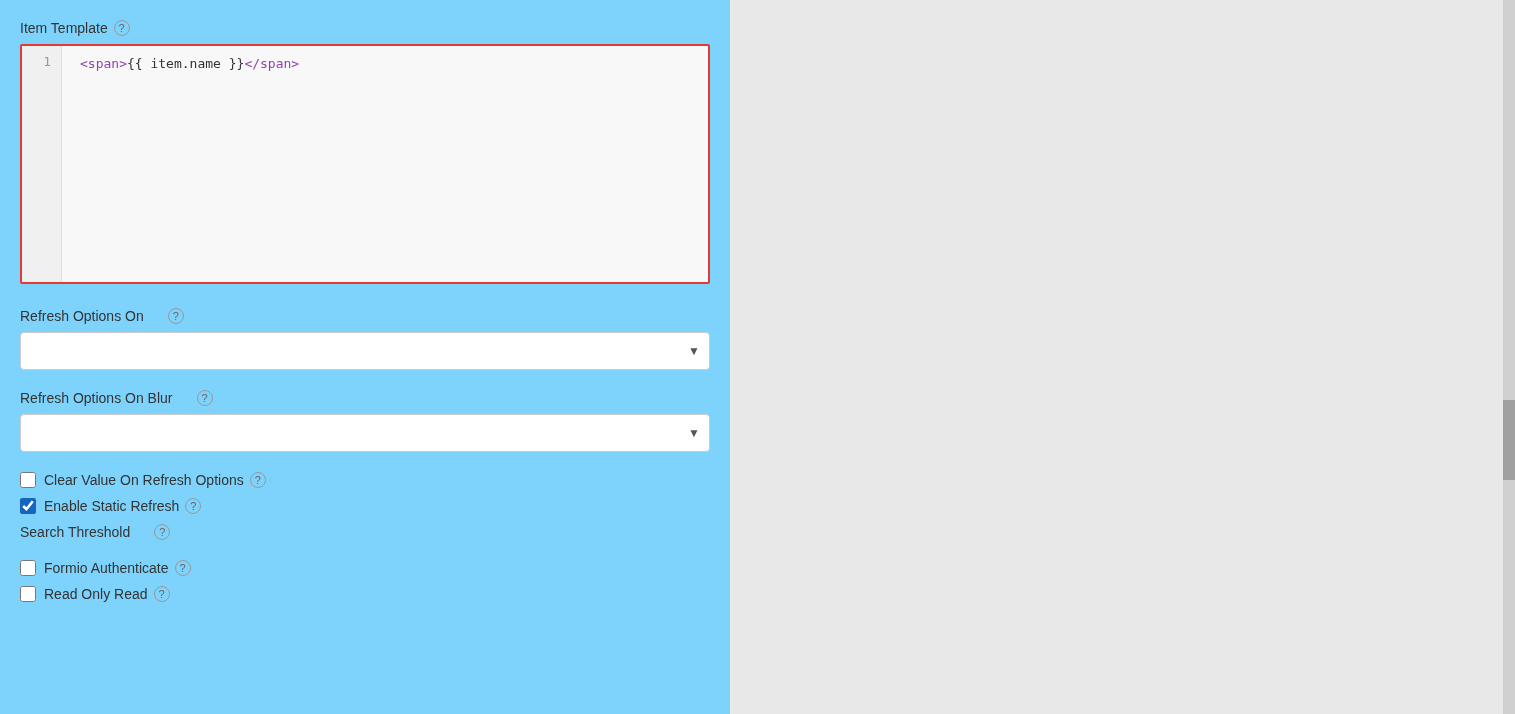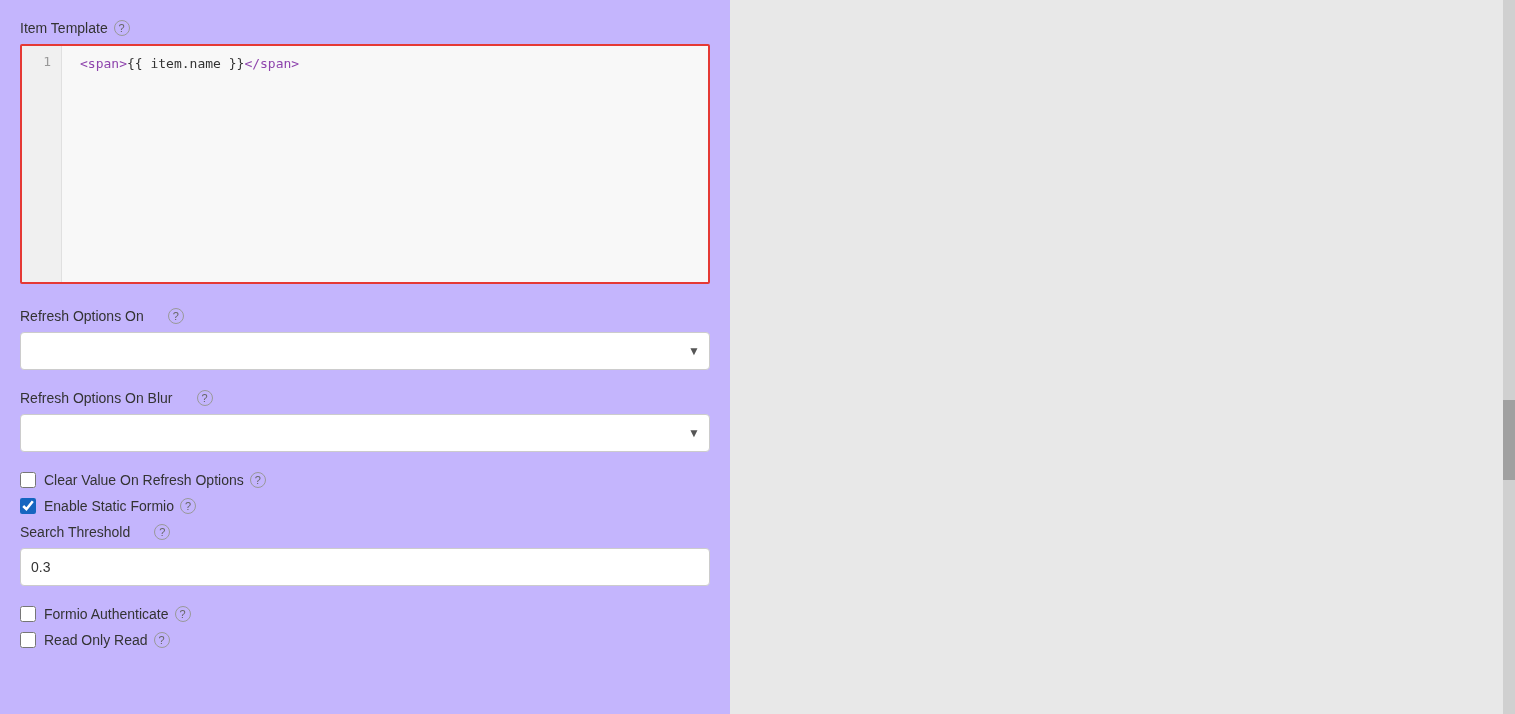--- a/index.html
+++ b/index.html
@@ -13,21 +13,21 @@
       font-size: 14px;
       background-color: #f0f0f0;
       display: flex;
       width: 1515px;
       height: 714px;
       overflow: hidden;
     }
 
     .main-panel {
       width: 730px;
-      background: #c4b5fd;
+      background: #7dd3fc;
       padding: 20px;
       overflow-y: auto;
       flex-shrink: 0;
     }
 
     .right-panel {
       flex: 1;
       background: #e8e8e8;
       position: relative;
     }
@@ -268,33 +268,32 @@
       <input type="checkbox" class="checkbox-input" style="">
       <label class="checkbox-label">
         <span>Clear Value On Refresh Options</span>
         <span class="help-icon">?</span>
       </label>
     </div>
 
     <div class="checkbox-row">
       <input type="checkbox" class="checkbox-input" checked="" style="">
       <label class="checkbox-label">
-        <span>Enable Static Formio</span>
+        <span>Enable Static Refresh</span>
         <span class="help-icon">?</span>
       </label>
     </div>
 
   </div>
 
   <div class="form-section" style="margin-top: 4px;">
     <div class="field-label">
       <span>Search Threshold</span>
       <span class="help-icon">?</span>
     </div>
-    <input type="text" class="text-input" value="0.3" style="">
   </div>
 
   <div class="checkboxes-group" style="margin-top: 16px;">
 
     <div class="checkbox-row">
       <input type="checkbox" class="checkbox-input" style="">
       <label class="checkbox-label">
         <span>Formio Authenticate</span>
         <span class="help-icon">?</span>
       </label>

